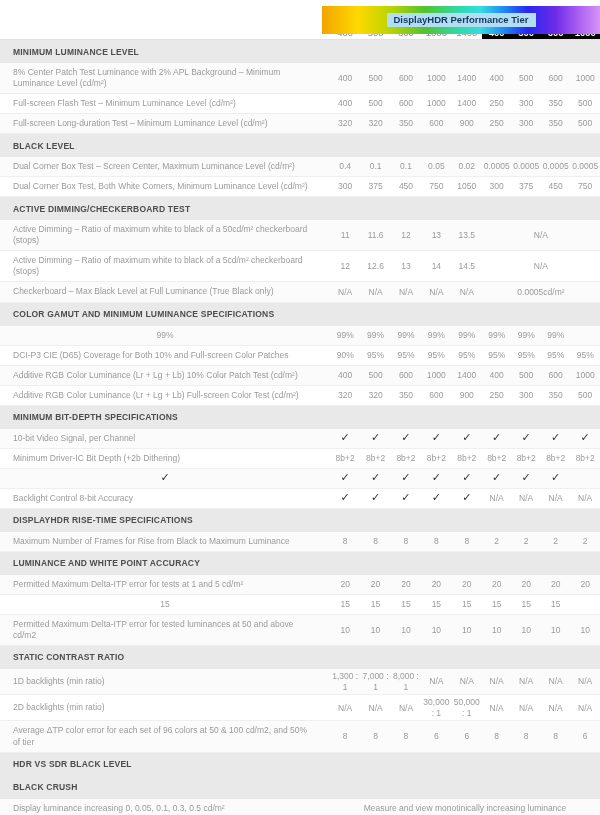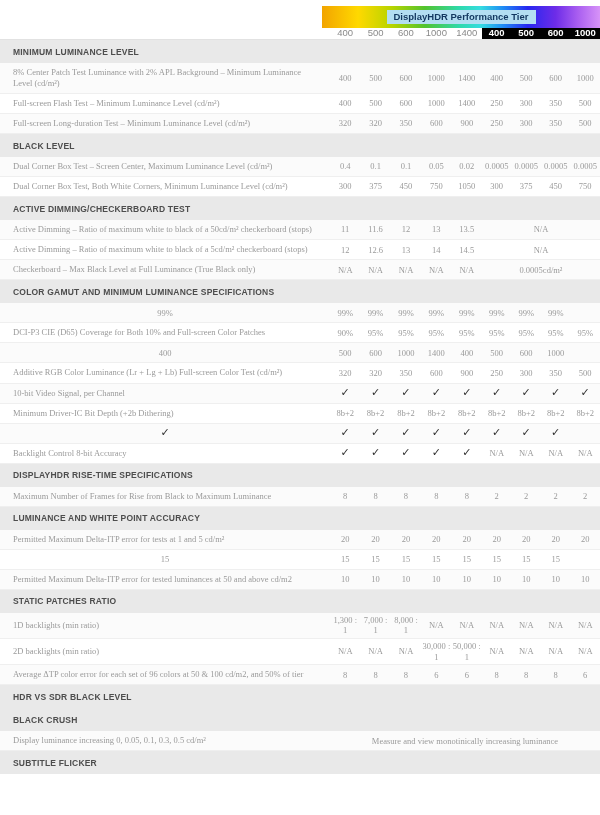--- a/index.html
+++ b/index.html
@@ -5,21 +5,21 @@
   * { margin:0; padding:0; box-sizing:border-box; }
   html,body { width:600px; height:815px; overflow:hidden; background:#fff;
               font-family:"Liberation Sans","DejaVu Sans",sans-serif; }
 
   .page { width:600px; }
 
   
   .hdr-bar-row { display:flex; padding-top:6px; height:25px; }
   .hdr-spacer { width:322px; }
   .gradient-bar {
-    width:278px; height:22px; position:relative;
+    width:278px; height:28px; position:relative;
     display:flex; align-items:center; justify-content:center;
     background:linear-gradient(90deg,
       #f2a400 0%, #ffd900 13%, #b8d400 25%, #52c32e 37%,
       #2fd9a8 49%, #35dce0 57%, #1f8df5 65%, #2727f0 74%,
       #6d2ce8 84%, #a95ef0 92%, #d793f8 100%);
   }
   .tier-chip {
     background:#b3def2; color:#12375f; font-size:9.5px; font-weight:bold;
     padding:1px 7px; line-height:12px; white-space:nowrap;
   }
@@ -43,21 +43,21 @@
     display:flex; align-items:center; justify-content:center;
   }
   .col-num.black { background:#000; color:#fff; font-weight:bold; }
 
   
   .section-header {
     height:23px; background:#e9e9e9; color:#4d4d4d;
     font-size:8.5px; font-weight:bold; letter-spacing:0.2px;
     display:flex; align-items:center; padding-left:13px;
   }
-  .row { border-bottom:1px solid #efefef; min-height:20px;font-family:Liberation Serif, serif; }
+  .row { border-bottom:1px solid #efefef; min-height:20px; }
   .row.alt { background:#fbfbfb; }
   .row-label {
     font-size:8.5px; color:#9a9a9a; line-height:1.3;
     padding:4px 18px 4px 13px;
     display:flex; align-items:center;
   }
   .cell {
     font-size:8.5px; color:#9a9a9a; text-align:center; line-height:1.25;
     display:flex; align-items:center; justify-content:center;
     padding:2px 1px;
@@ -199,20 +199,21 @@
         <div class="cell">95%</div>
         <div class="cell">95%</div>
         <div class="cell">95%</div>
         <div class="cell">95%</div>
         <div class="cell">95%</div>
         <div class="cell">95%</div>
         <div class="cell">95%</div>
         <div class="cell">95%</div>
       </div>
       <div class="grid row alt">
+        <div class="row-label">Additive RGB Color Luminance (Lr + Lg + Lb) 10% Color Patch Test (cd/m²)</div>
         <div class="cell">400</div>
         <div class="cell">500</div>
         <div class="cell">600</div>
         <div class="cell">1000</div>
         <div class="cell">1400</div>
         <div class="cell">400</div>
         <div class="cell">500</div>
         <div class="cell">600</div>
         <div class="cell">1000</div>
       </div>
@@ -221,20 +222,21 @@
         <div class="cell">320</div>
         <div class="cell">320</div>
         <div class="cell">350</div>
         <div class="cell">600</div>
         <div class="cell">900</div>
         <div class="cell">250</div>
         <div class="cell">300</div>
         <div class="cell">350</div>
         <div class="cell">500</div>
       </div>
+      <div class="section-header">MINIMUM BIT-DEPTH SPECIFICATIONS</div>
       <div class="grid row alt">
         <div class="row-label">10-bit Video Signal, per Channel</div>
         <div class="cell check">✓</div>
         <div class="cell check">✓</div>
         <div class="cell check">✓</div>
         <div class="cell check">✓</div>
         <div class="cell check">✓</div>
         <div class="cell check">✓</div>
         <div class="cell check">✓</div>
         <div class="cell check">✓</div>
@@ -317,21 +319,21 @@
         <div class="cell">10</div>
         <div class="cell">10</div>
         <div class="cell">10</div>
         <div class="cell">10</div>
         <div class="cell">10</div>
         <div class="cell">10</div>
         <div class="cell">10</div>
         <div class="cell">10</div>
         <div class="cell">10</div>
       </div>
-      <div class="section-header">STATIC PATCHES RATIO</div>
+      <div class="section-header">STATIC CONTRAST RATIO</div>
       <div class="grid row alt">
         <div class="row-label">1D backlights (min ratio)</div>
         <div class="cell">1,300 : 1</div>
         <div class="cell">7,000 : 1</div>
         <div class="cell">8,000 : 1</div>
         <div class="cell">N/A</div>
         <div class="cell">N/A</div>
         <div class="cell">N/A</div>
         <div class="cell">N/A</div>
         <div class="cell">N/A</div>

